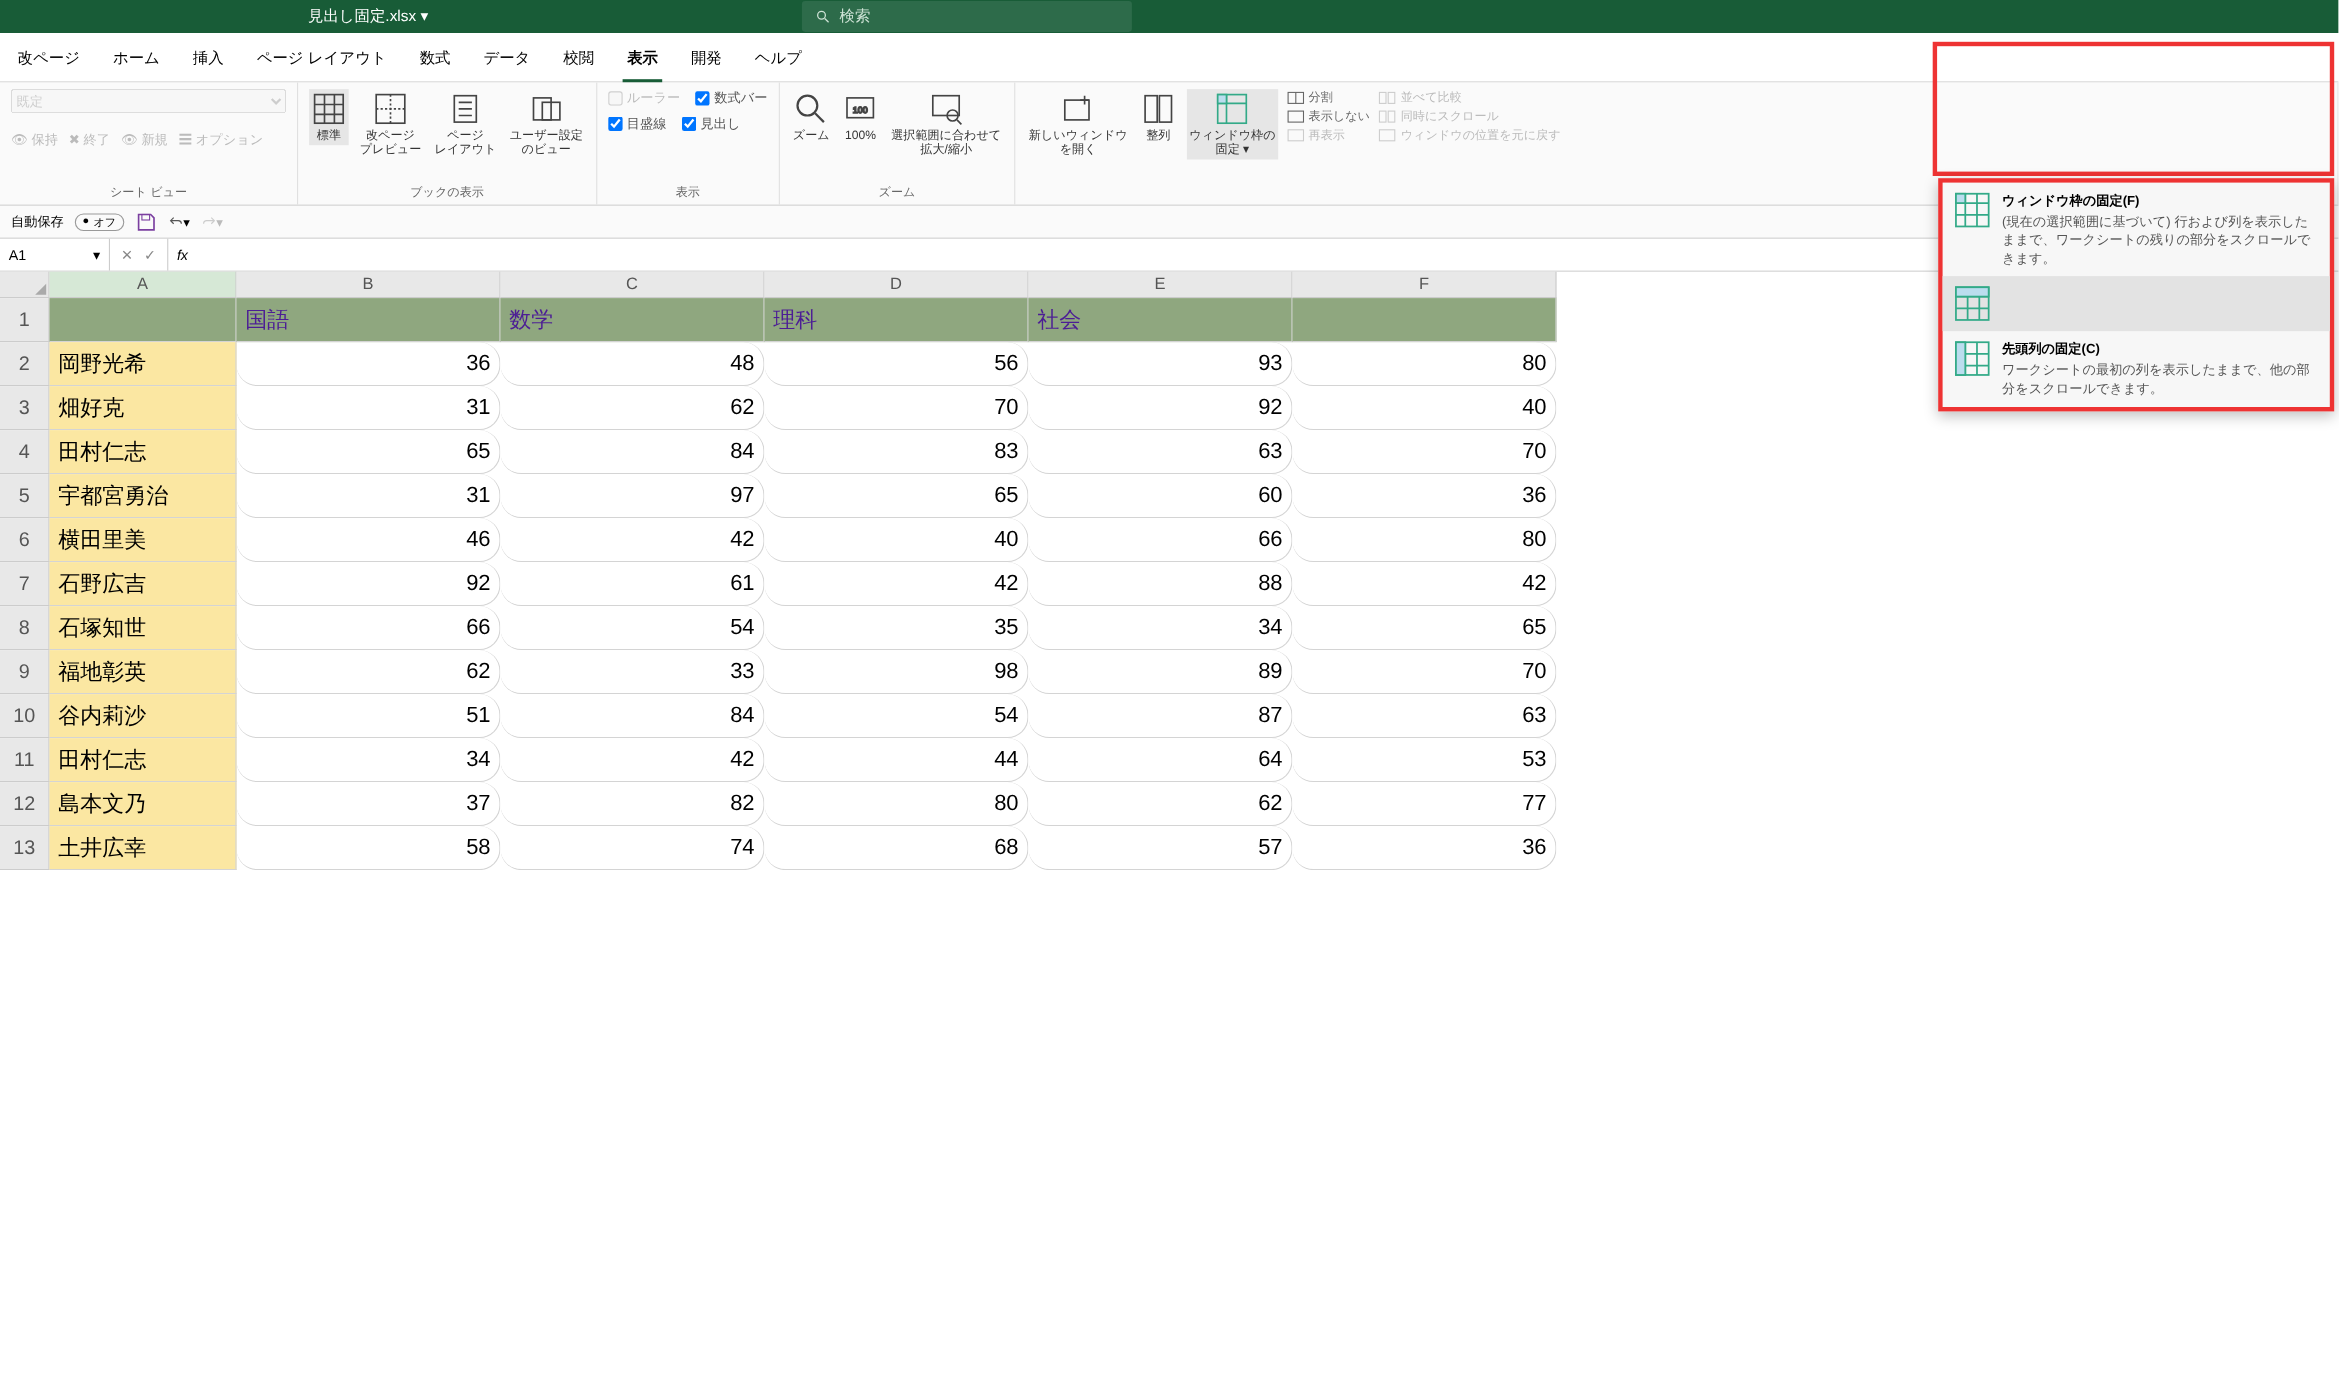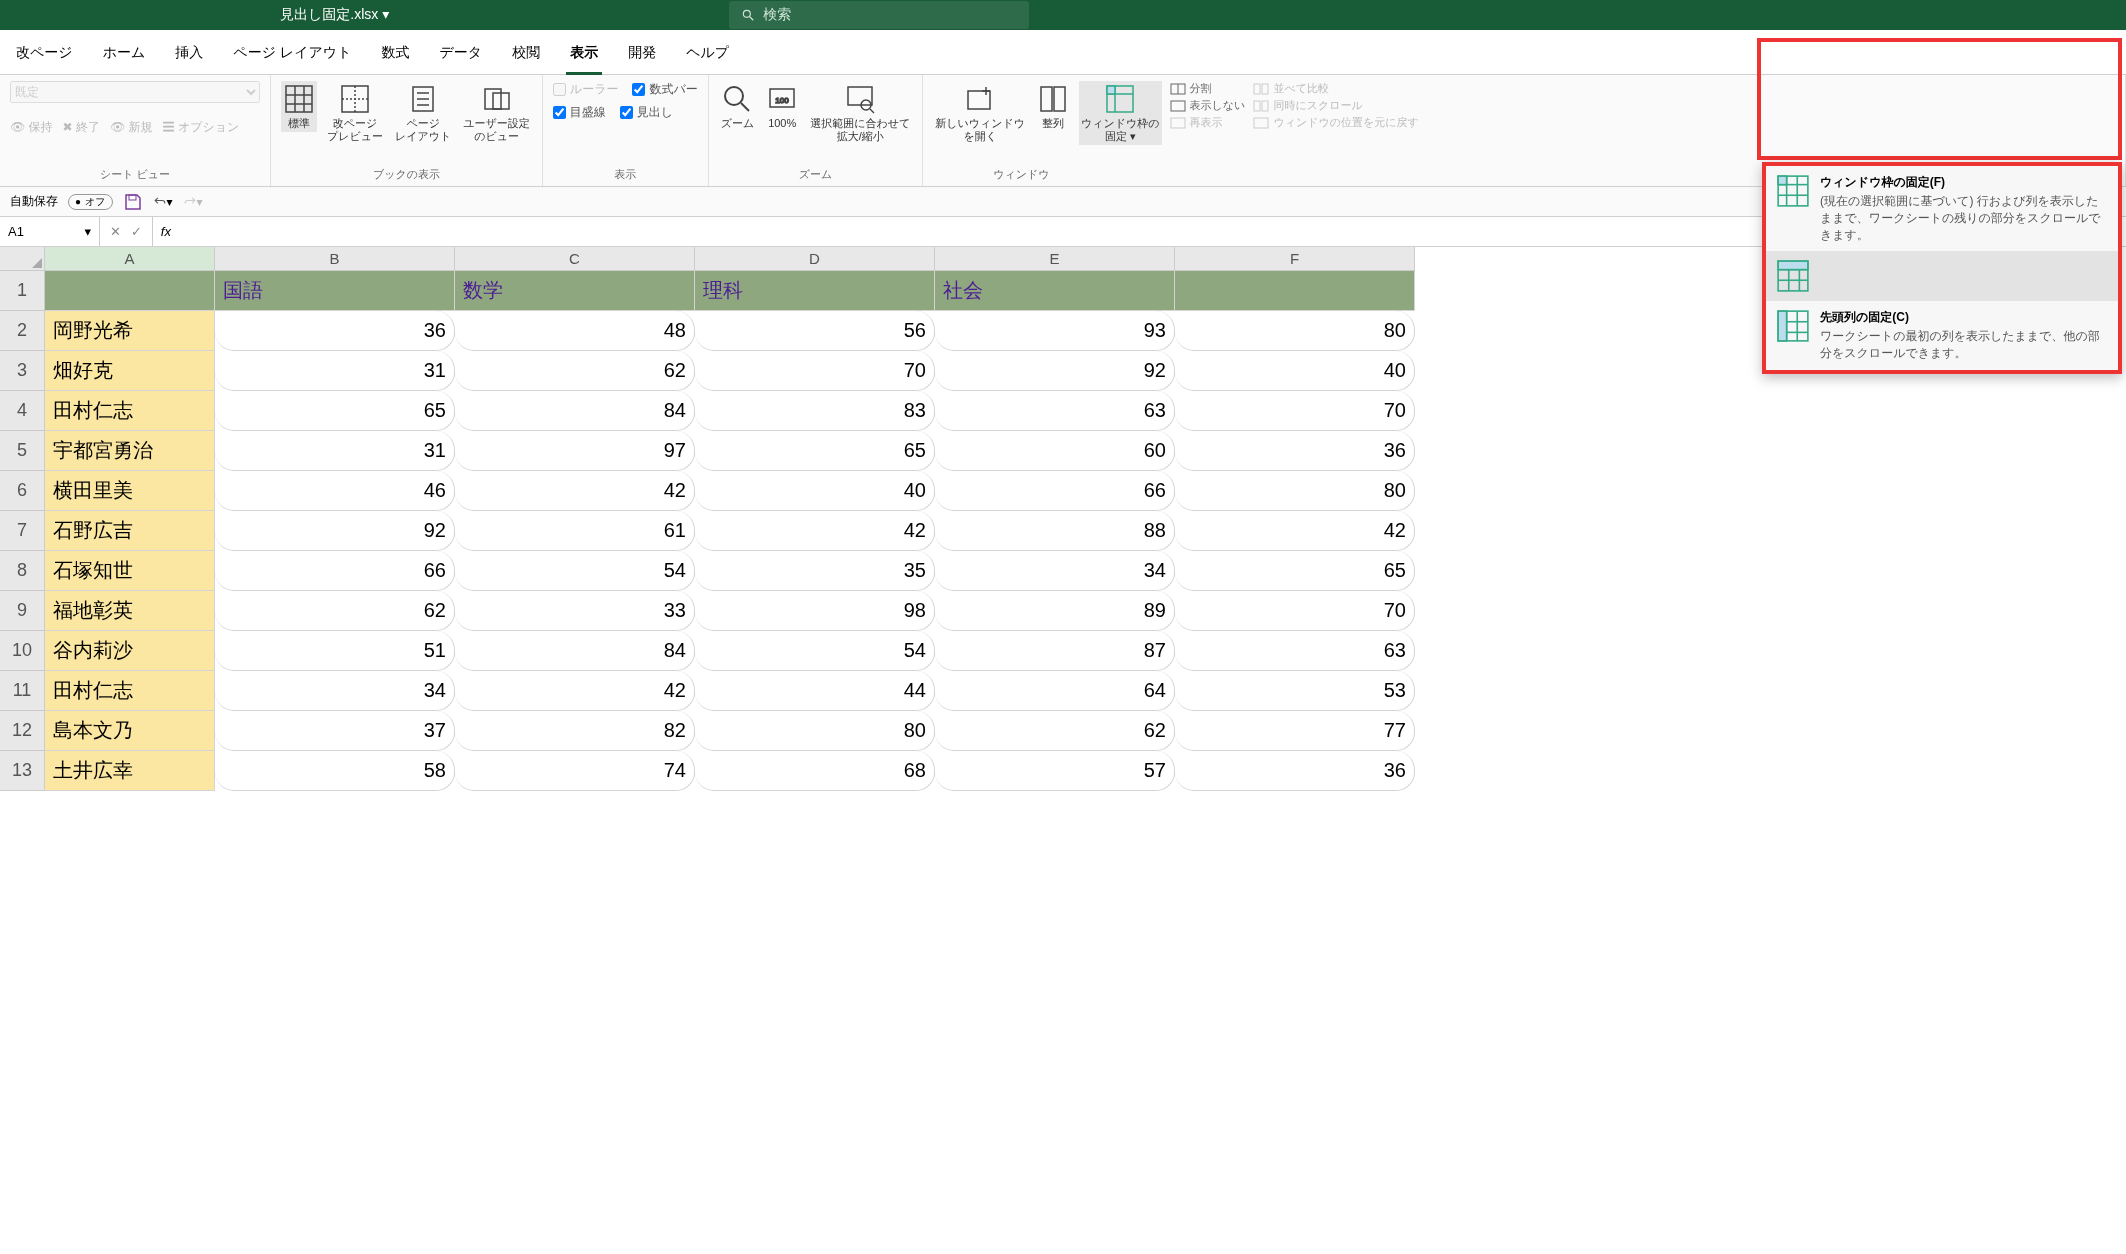--- a/index.html
+++ b/index.html
@@ -265,21 +265,20 @@
             <span>同時にスクロール</span>
           </div>
         <div class="opt">
             <svg viewBox="0 0 16 12" stroke="#ccc" fill="none">
               <rect x="1" y="1" width="14" height="10"></rect>
             </svg>
             <span>ウィンドウの位置を元に戻す</span>
           </div>
       </div>
     </div>
-    <div class="label" style="text-align:left; margin-left:60px;">ウィンドウ</div>
   </div>
 </div>
 
 <div class="dropdown-panel">
   <div class="dropdown-item">
     <svg class="dicon" viewBox="0 0 32 32" fill="none" stroke="#3a8" stroke-width="1.5">
         <rect x="2" y="2" width="28" height="28"></rect>
         <line x1="2" y1="10" x2="30" y2="10"></line>
         <line x1="10" y1="2" x2="10" y2="30"></line>
         <line x1="2" y1="20" x2="30" y2="20"></line>

